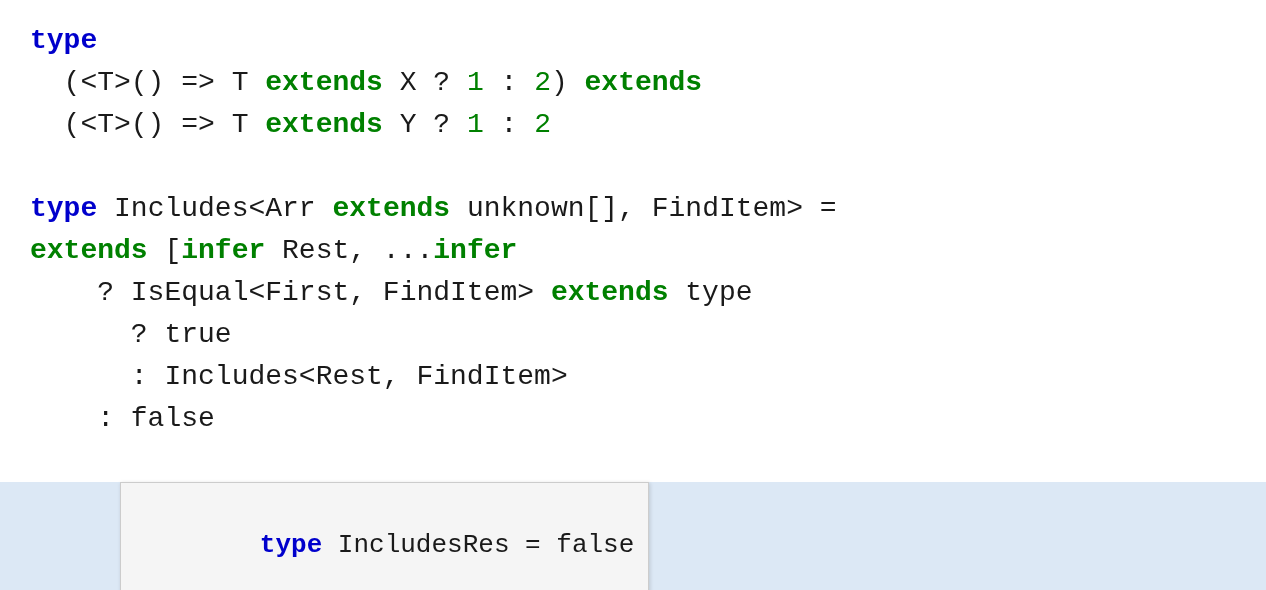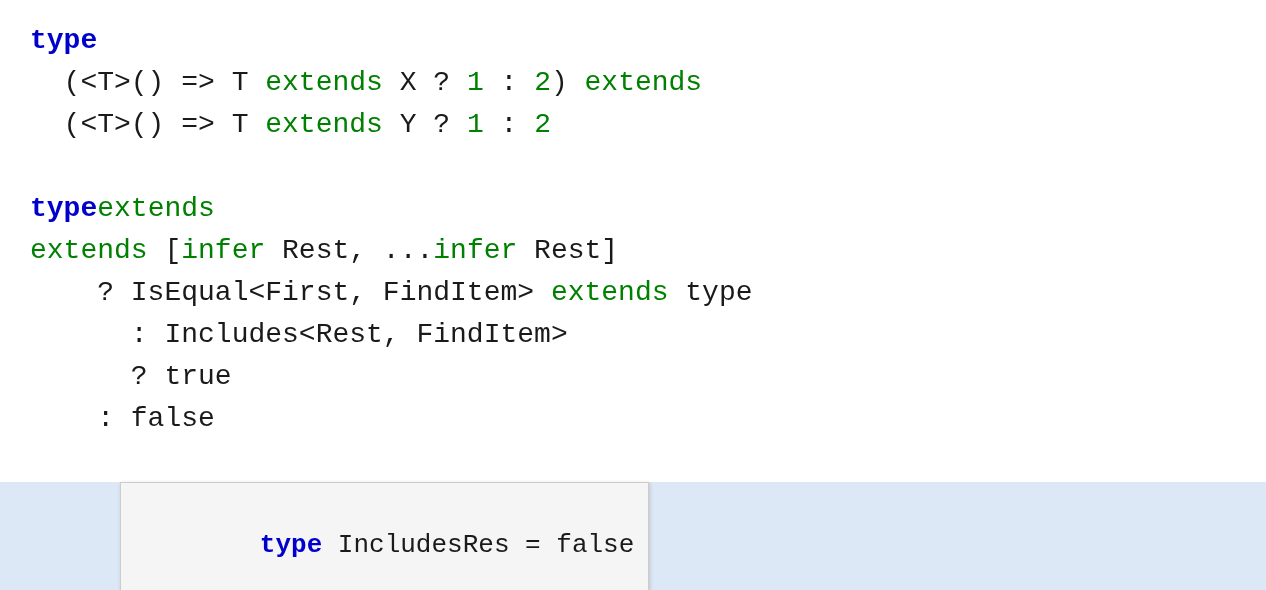--- a/index.html
+++ b/index.html
@@ -35,21 +35,21 @@
       min-height: 42px;
     }
 
     .kw-blue {
       color: #0000cc;
       font-weight: bold;
     }
 
     .kw-green {
       color: #008000;
-      font-weight: normal;
+      font-weight: bold;
     }
 
     .num-green {
       color: #008000;
     }
 
     .tooltip-box {
       display: inline-block;
       background-color: #f5f5f5;
       border: 1px solid #cccccc;
@@ -79,37 +79,37 @@
     <span>  (&lt;T&gt;() =&gt; T </span><span class="kw-green">extends</span><span> X ? </span><span class="num-green">1</span><span> : </span><span class="num-green">2</span><span>) </span><span class="kw-green">extends</span>
   </div>
 
   <div class="code-line">
     <span>  (&lt;T&gt;() =&gt; T </span><span class="kw-green">extends</span><span> Y ? </span><span class="num-green">1</span><span> : </span><span class="num-green">2</span>
   </div>
 
   <div class="empty-line"></div>
 
   <div class="code-line">
-    <span class="kw-blue">type</span><span class="kw-green">extends</span>
+    <span class="kw-blue">type</span><span> Includes&lt;Arr </span><span class="kw-green">extends</span><span> unknown[], FindItem&gt; =</span>
   </div>
 
   <div class="code-line">
-    <span class="kw-green">extends</span><span> [</span><span class="kw-green">infer</span><span> Rest, ...</span><span class="kw-green">infer</span><span> Rest]</span>
+    <span class="kw-green">extends</span><span> [</span><span class="kw-green">infer</span><span> Rest, ...</span><span class="kw-green">infer</span>
   </div>
 
   <div class="code-line">
     <span>    ? IsEqual&lt;First, FindItem&gt; </span><span class="kw-green">extends</span><span> type</span>
   </div>
 
   <div class="code-line">
-    <span>      : Includes&lt;Rest, FindItem&gt;</span>
+    <span>      ? true</span>
   </div>
 
   <div class="code-line">
-    <span>      ? true</span>
+    <span>      : Includes&lt;Rest, FindItem&gt;</span>
   </div>
 
   <div class="code-line">
     <span>    : false</span>
   </div>
 
   <div class="empty-line"></div>
 
   <div style="position:relative; margin-left: -30px; padding-left: 30px; background-color: #dce8f5; width: 1266px;">
 

